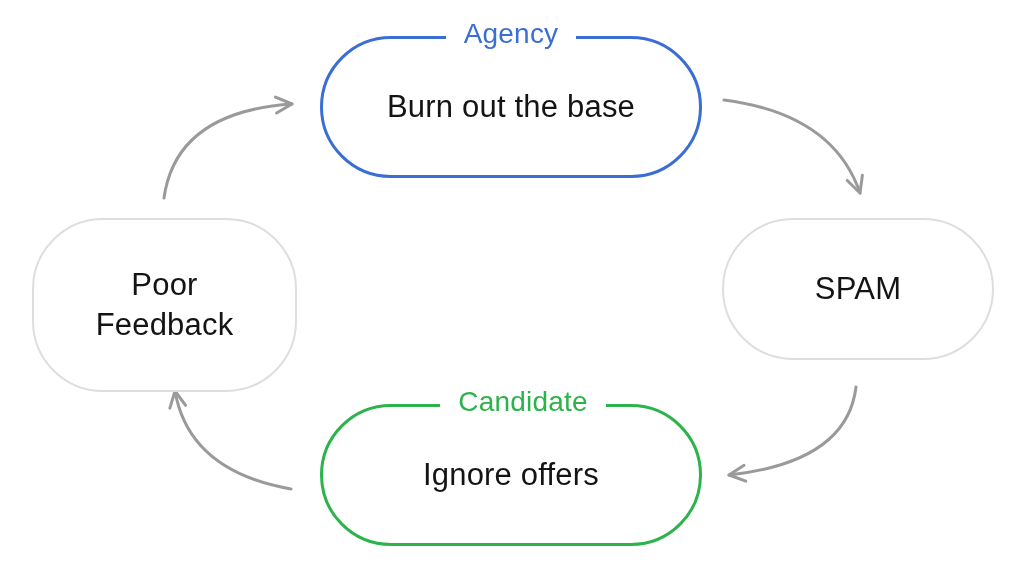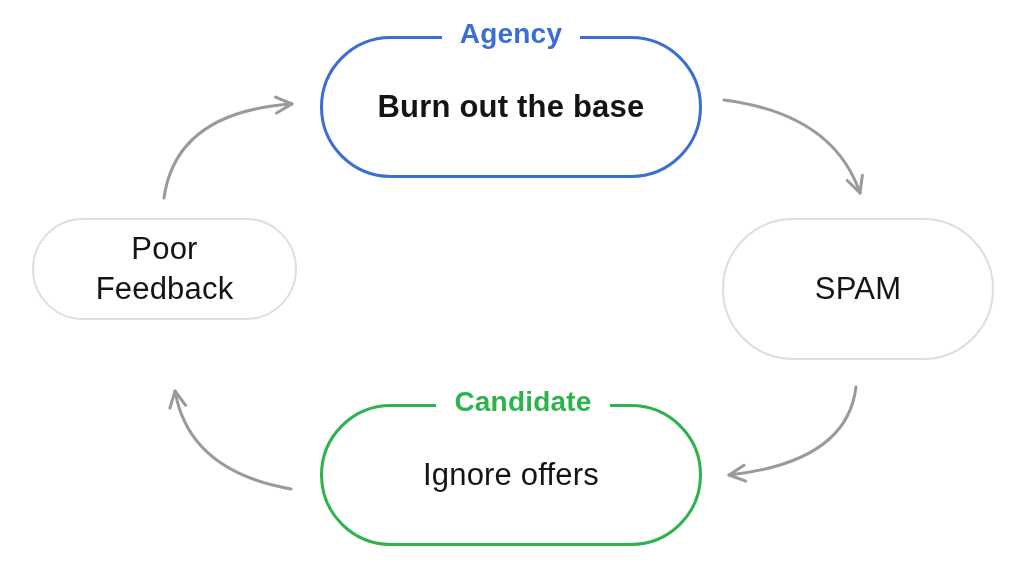--- a/index.html
+++ b/index.html
@@ -21,35 +21,35 @@
   .arrows{position:absolute;left:0;top:0;}
   .arrow{fill:none;stroke:var(--arrow-gray);stroke-width:3;stroke-linecap:round;}
   .arrowhead{fill:none;stroke:var(--arrow-gray);stroke-width:3;stroke-linecap:round;stroke-linejoin:round;}
   .node{
     position:absolute;
     background:var(--background);
     border-radius:71px;
     display:flex;align-items:center;justify-content:center;
     box-sizing:border-box;
   }
-  .node-top{left:320px;top:36px;width:382px;height:142px;border:3px solid var(--agency-blue);font-weight:bold;}
+  .node-top{left:320px;top:36px;width:382px;height:142px;border:3px solid var(--agency-blue);}
   .node-right{left:722px;top:218px;width:272px;height:142px;border:2px solid var(--neutral-border);}
   .node-bottom{left:320px;top:404px;width:382px;height:142px;border:3px solid var(--candidate-green);}
-  .node-left{left:32px;top:218px;width:265px;height:102px;border:2px solid var(--neutral-border);}
+  .node-left{left:32px;top:218px;width:265px;height:174px;border:2px solid var(--neutral-border);}
   .node-text{
     font-size:31px;color:var(--text-dark);
     text-align:center;line-height:1.3;
     white-space:pre-line;letter-spacing:0.2px;
   }
   .tag{position:absolute;text-align:center;}
   .tag-agency{left:320px;top:16px;width:382px;}
   .tag-candidate{left:332px;top:384px;width:382px;}
   .tag-text{
     display:inline-block;background:var(--background);
-    padding:0 18px;font-weight:700;font-size:28px;line-height:36px;
+    padding:0 18px;font-weight:400;font-size:28px;line-height:36px;
     letter-spacing:0.2px;
   }
   .tag-text.agency{color:var(--agency-blue);}
   .tag-text.candidate{color:var(--candidate-green);}
 </style>
 </head>
 <body>
 
 <div class="canvas">
 

